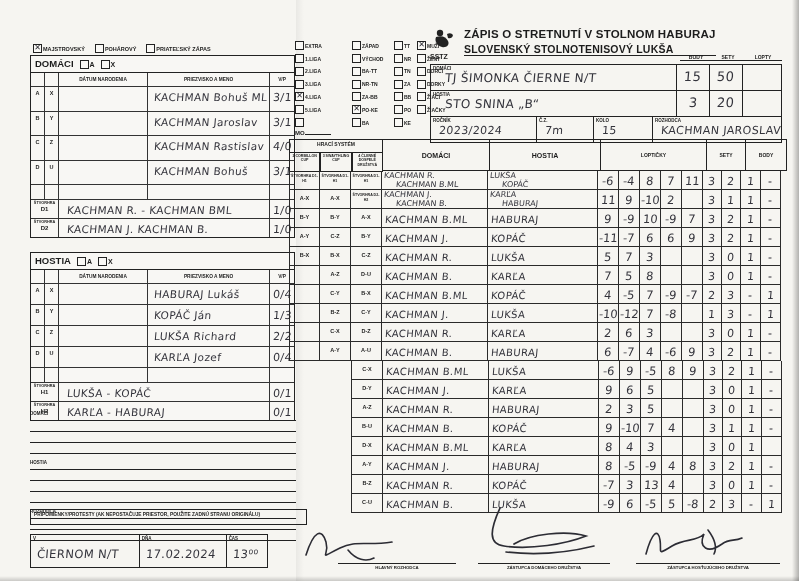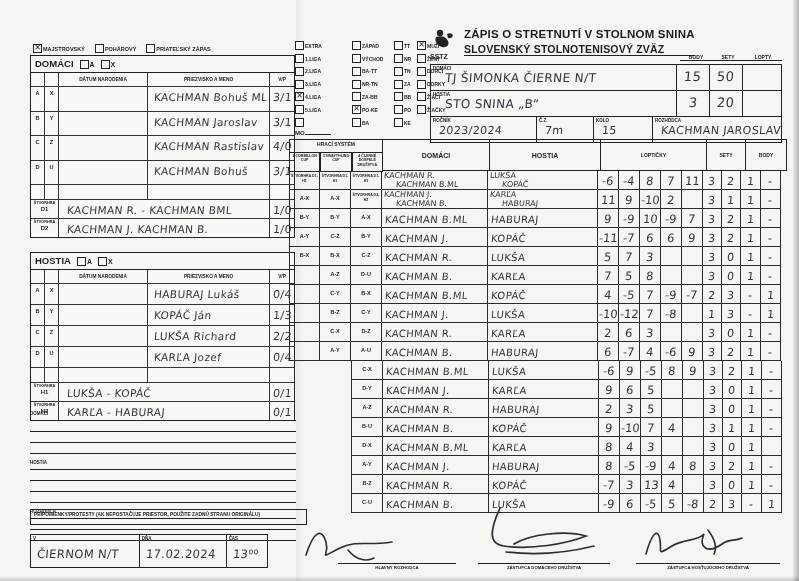--- a/index.html
+++ b/index.html
@@ -180,22 +180,22 @@
     <div class="titles">
       <div id="logo">
         <svg width="26" height="24" viewBox="0 0 26 24">
           <circle cx="10" cy="5" r="3.2" fill="#222"></circle>
           <path d="M6,9 C12,7 16,9 18,13 C20,17 16,20 12,19 C8,18 4,14 6,9 Z" fill="#222"></path>
           <path d="M17,6 q4,-2 6,1 q-1,4 -5,3 Z" fill="#222"></path>
         </svg>
         <span class="org">SSTZ</span>
       </div>
       <div class="tt">
-        <div class="t1">ZÁPIS O STRETNUTÍ V STOLNOM SNINA</div>
-        <div class="t2">SLOVENSKÝ STOLNOTENISOVÝ ZVÄZ</div>
+        <div class="t1">ZÁPIS O STRETNUTÍ V STOLNOM HABURAJ</div>
+        <div class="t2">SLOVENSKÝ STOLNOTENISOVÝ LUKŠA</div>
       </div>
     </div>
     <div class="scorehead" id="scorehead">
         <div class="sh">BODY</div>
         <div class="sh">SETY</div>
         <div class="sh">LOPTY</div>
       </div>
 
     <div class="teamrow">
       <div class="tr-name">

